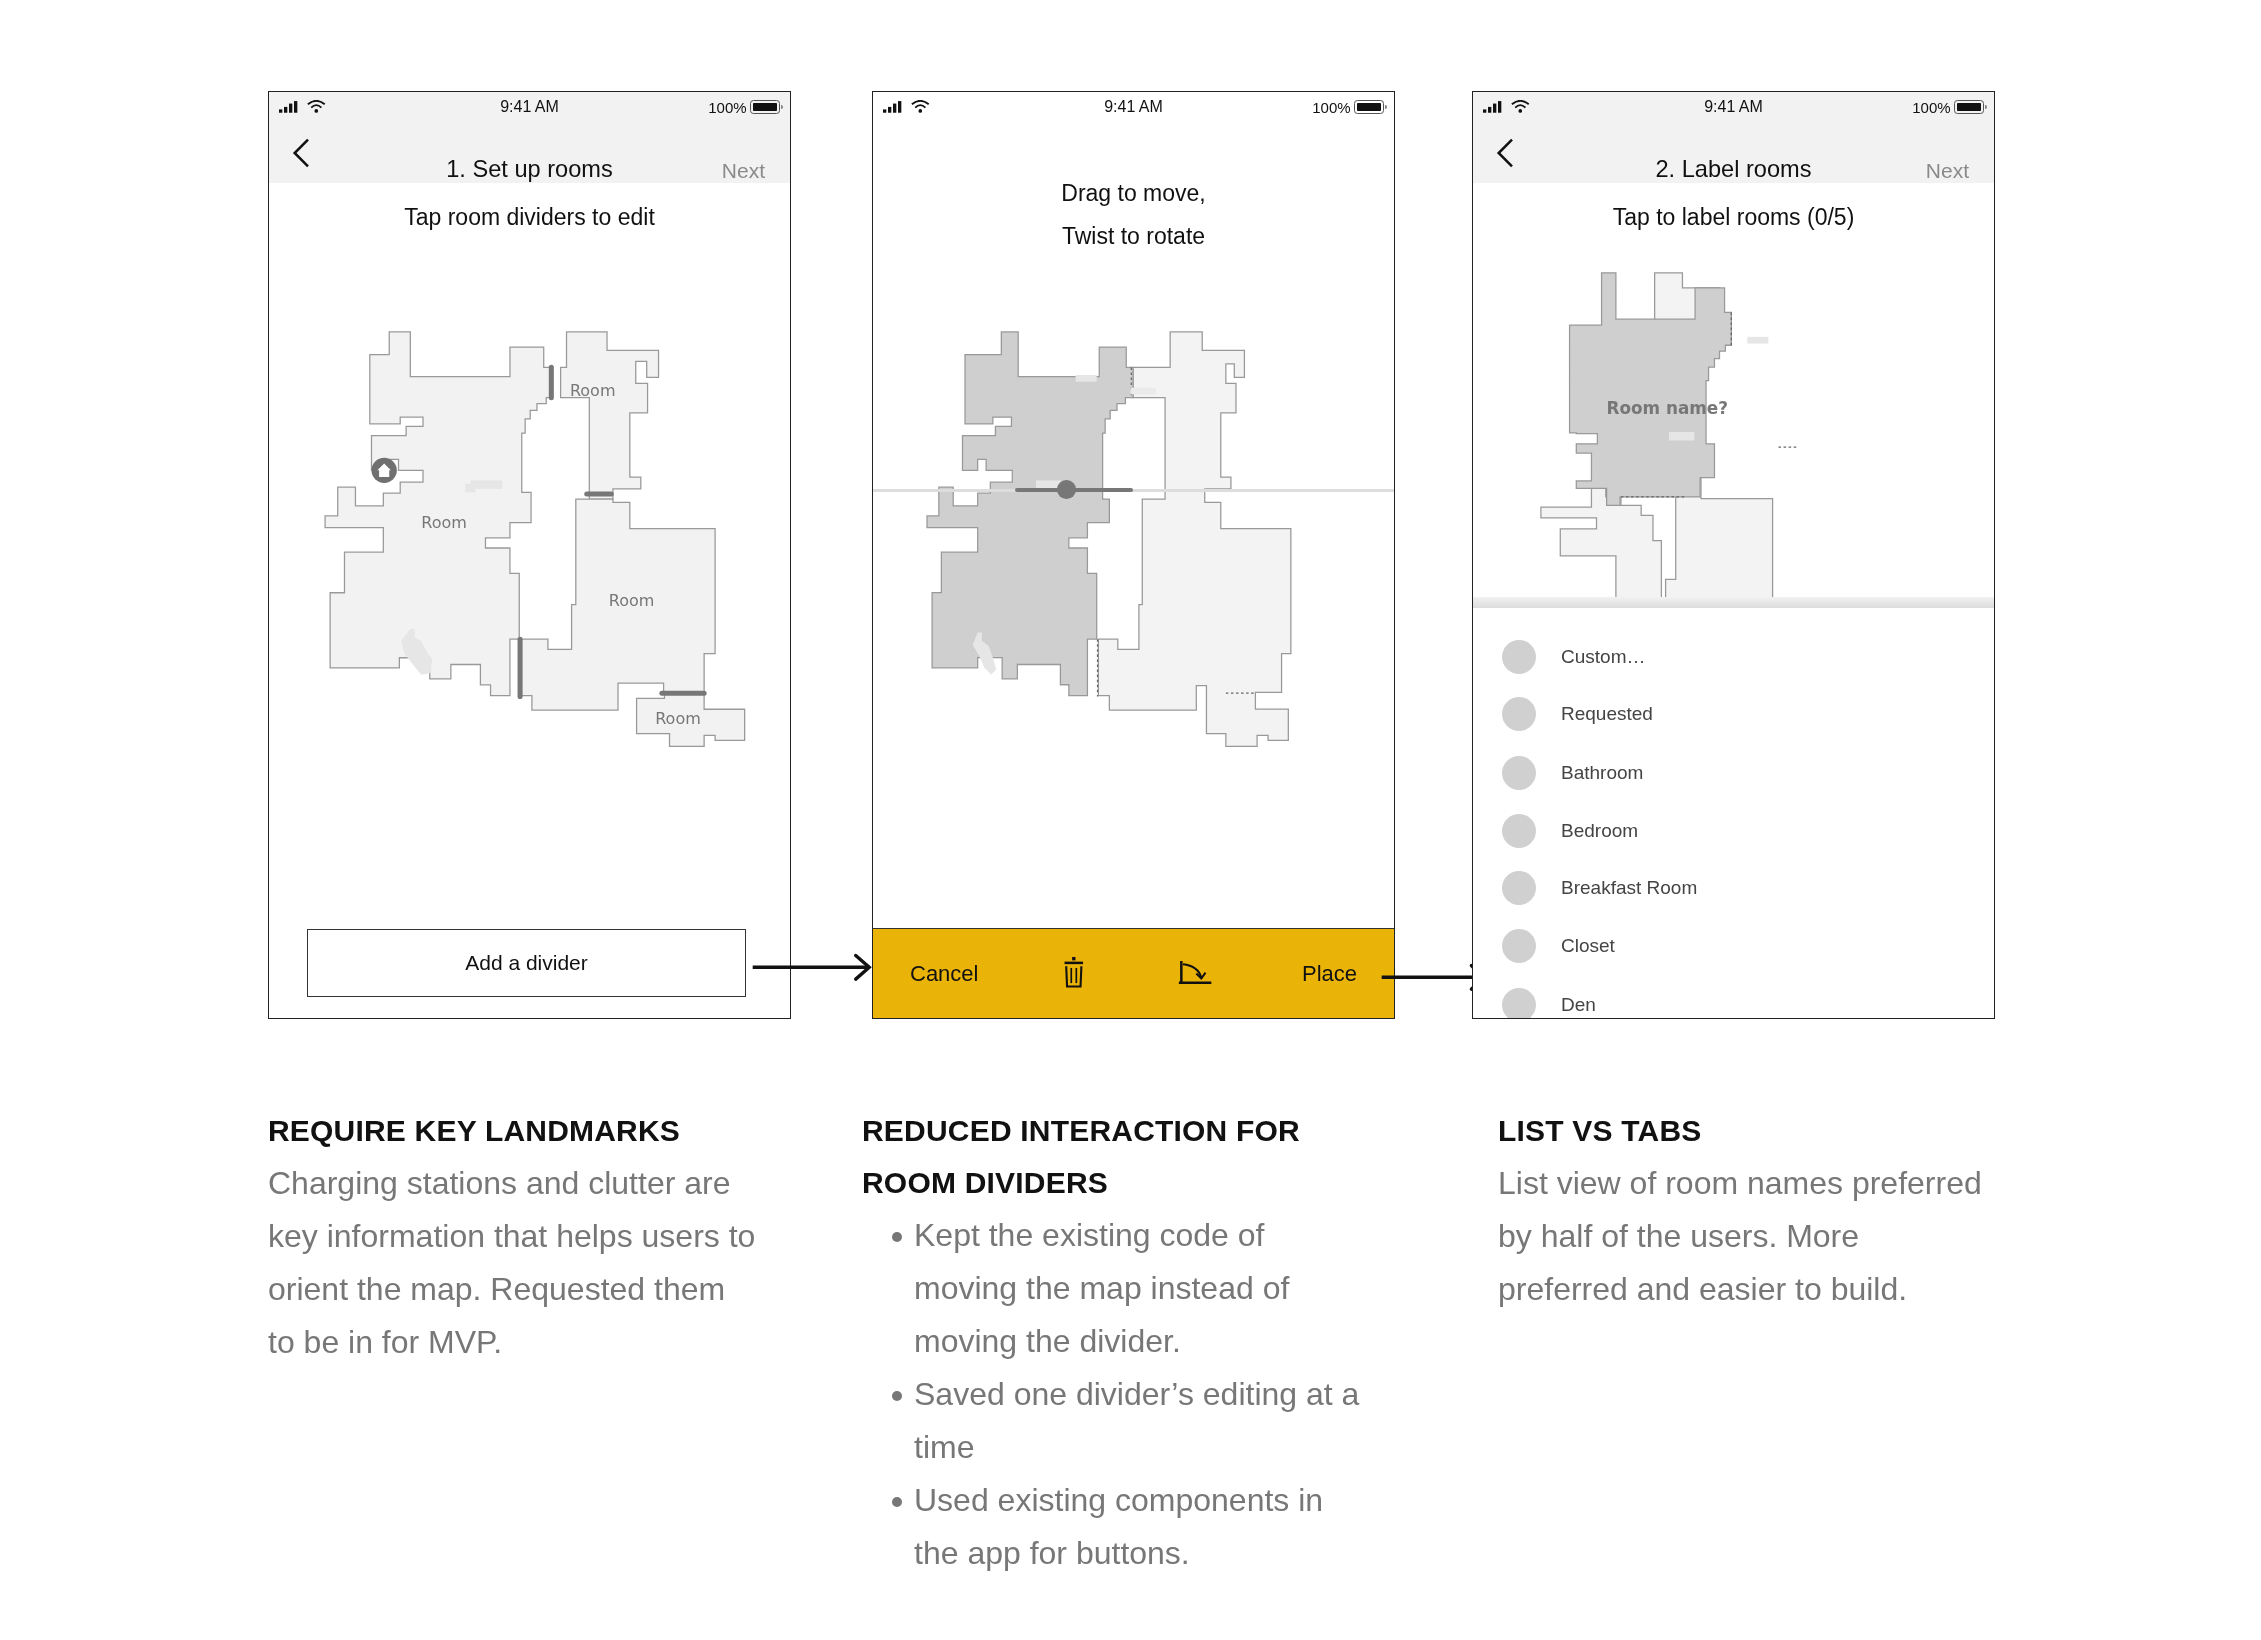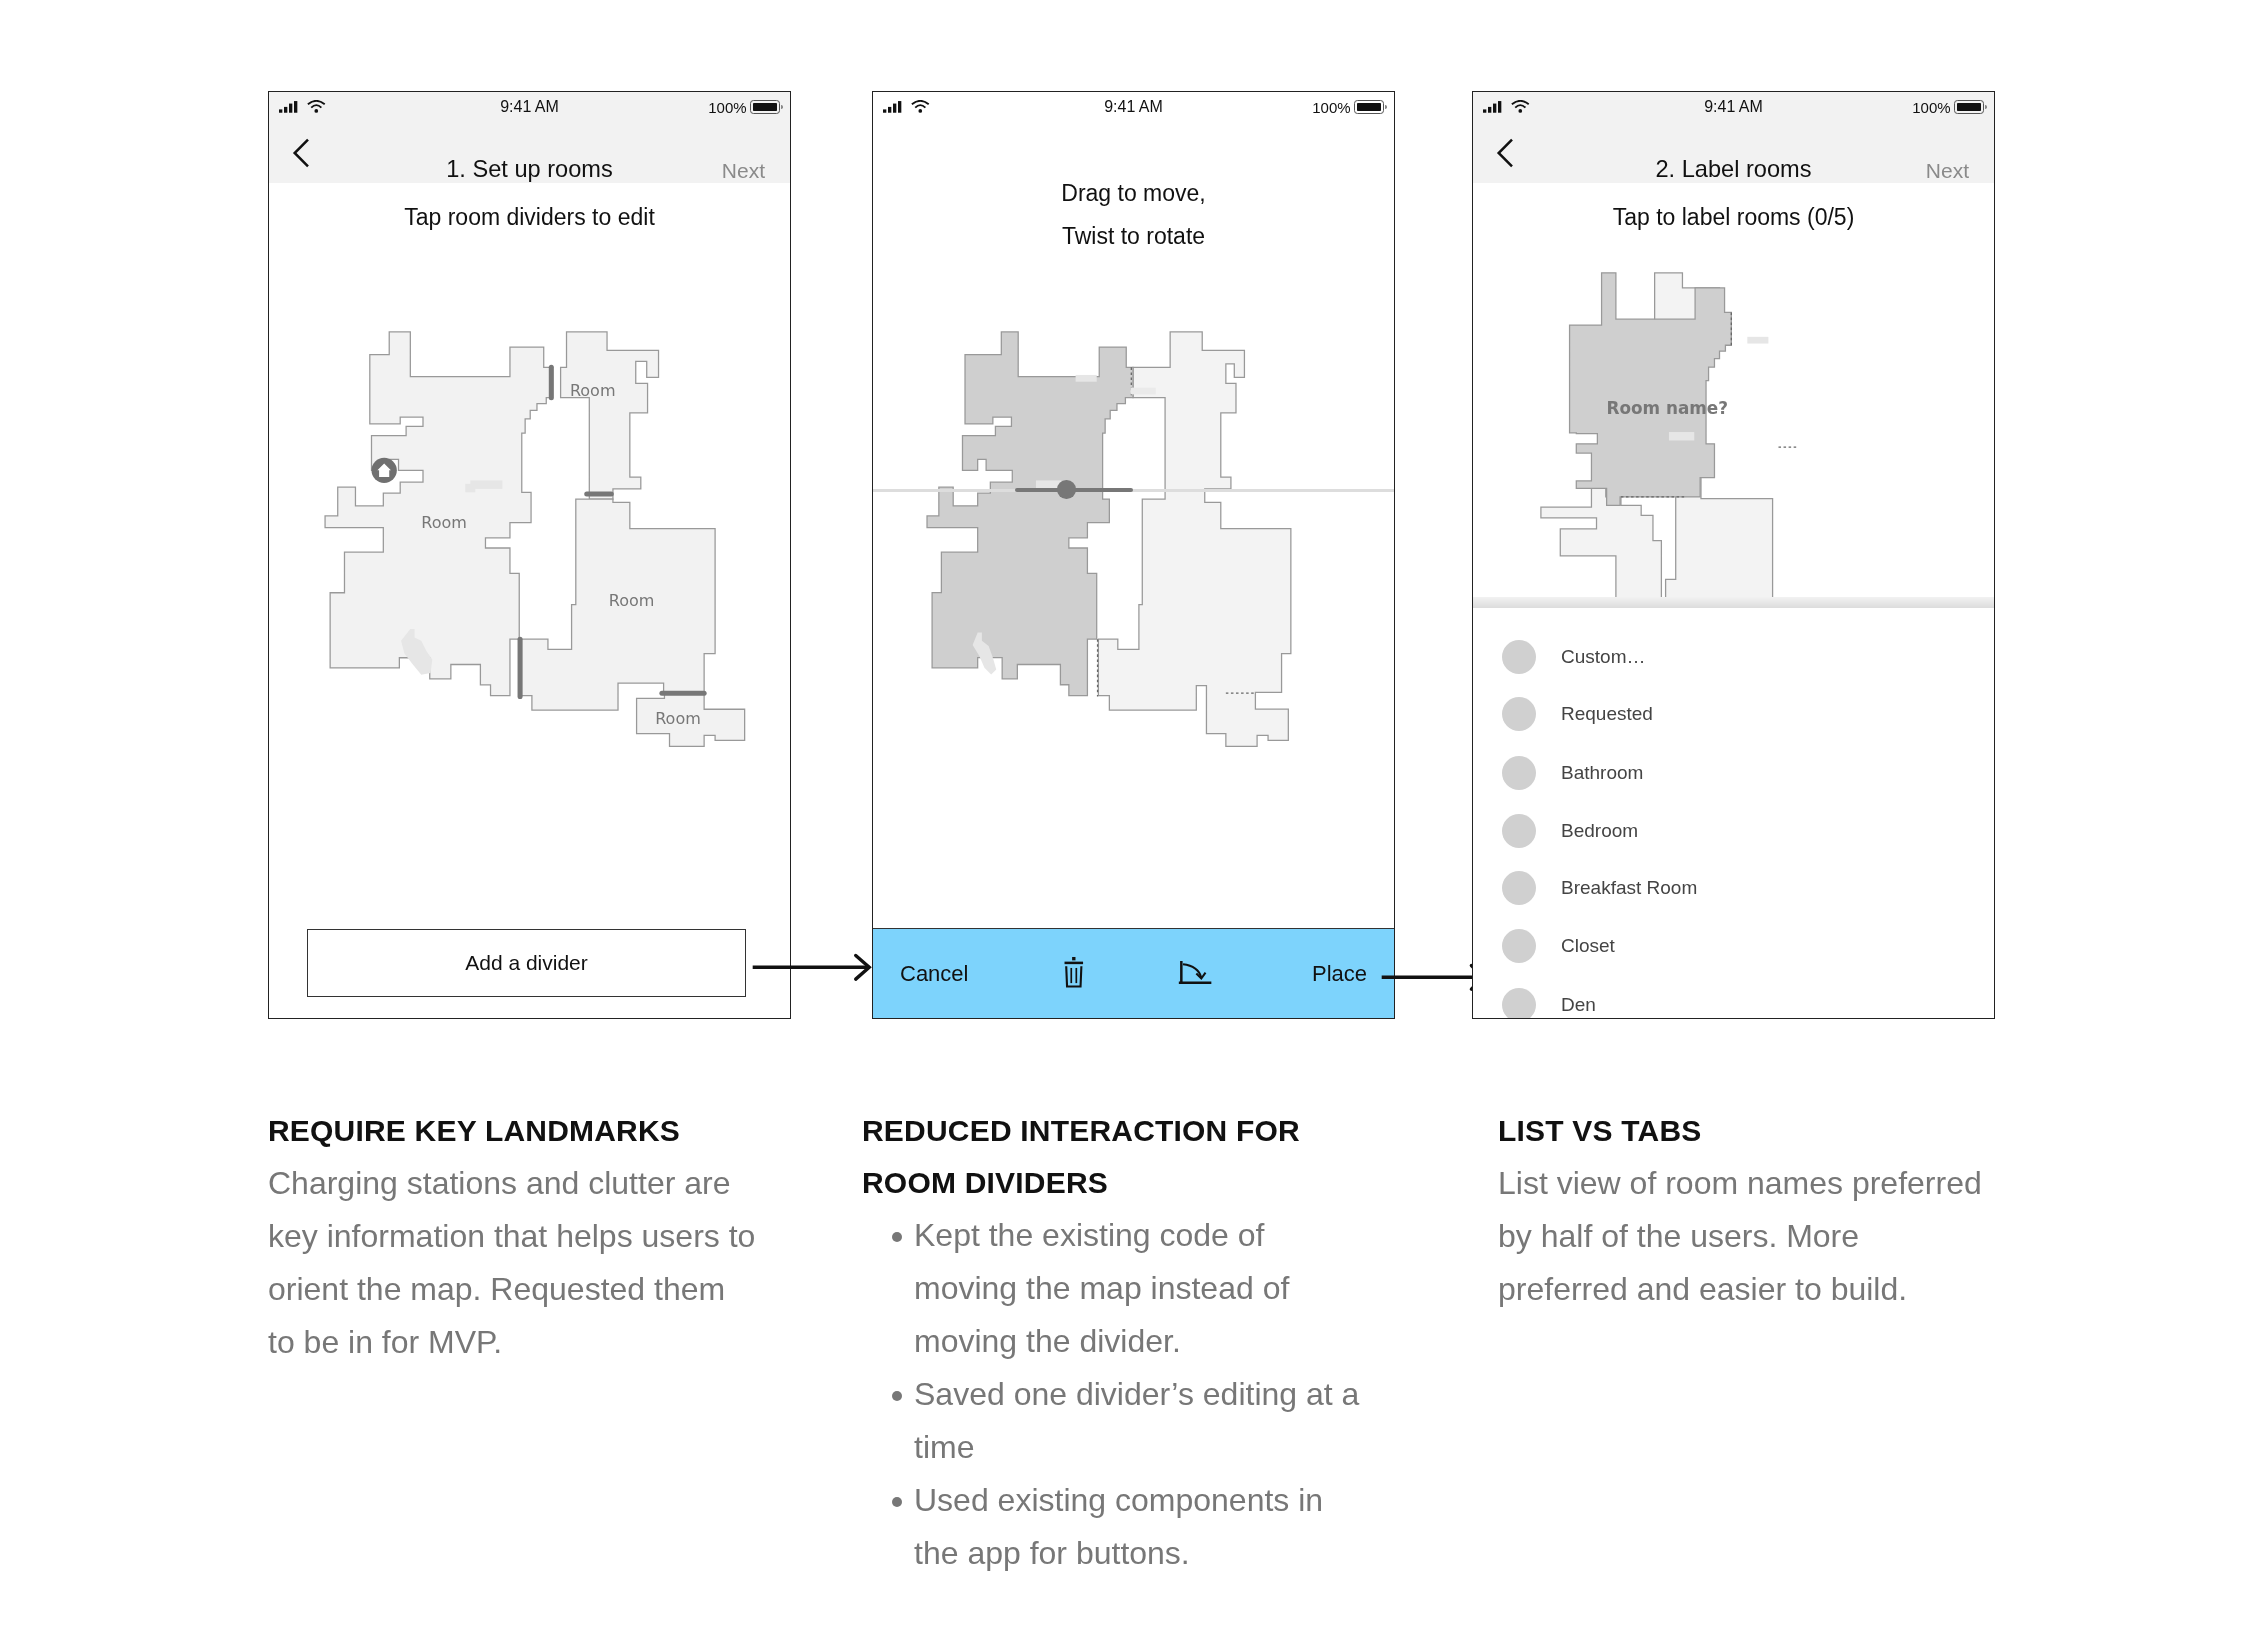--- a/index.html
+++ b/index.html
@@ -41,22 +41,22 @@
   .room-label { font-family: "DejaVu Sans", sans-serif; font-size: 19px; fill: #777; }
 
   .add-divider {
     position: absolute; left: 38px; top: 837px; width: 439px; height: 68px;
     border: 1.7px solid #333; background: #fff; display: flex; align-items: center; justify-content: center;
     font-size: 21px; color: #111; cursor: pointer;
   }
 
   .toolbar {
     position: absolute; left: 0; right: 0; bottom: 0; height: 90px;
-    background: #7dd3fc; border-top: 1.7px solid #333;
-    display: flex; align-items: center; padding: 0 27px;
+    background: #eab308; border-top: 1.7px solid #333;
+    display: flex; align-items: center; padding: 0 37px;
   }
   .toolbar .tb-text { font-size: 22px; color: #111; cursor: pointer; }
   .toolbar .tb-icon { position: absolute; cursor: pointer; }
 
   .list-area { position: absolute; left: 0; right: 0; top: 516px; bottom: 0; background: #fff; }
   .list-shadow { position: absolute; left: 0; right: 0; top: 505px; height: 13.5px; background: linear-gradient(#f2f2f2, #d6d6d6); }
   .list-item { position: absolute; left: 29px; height: 34px; display: flex; align-items: center; cursor: pointer; }
   .list-item .radio { width: 34px; height: 34px; border-radius: 50%; background: #d0d0d0; margin-right: 25px; }
   .list-item .label { font-size: 19px; color: #444; }
 

